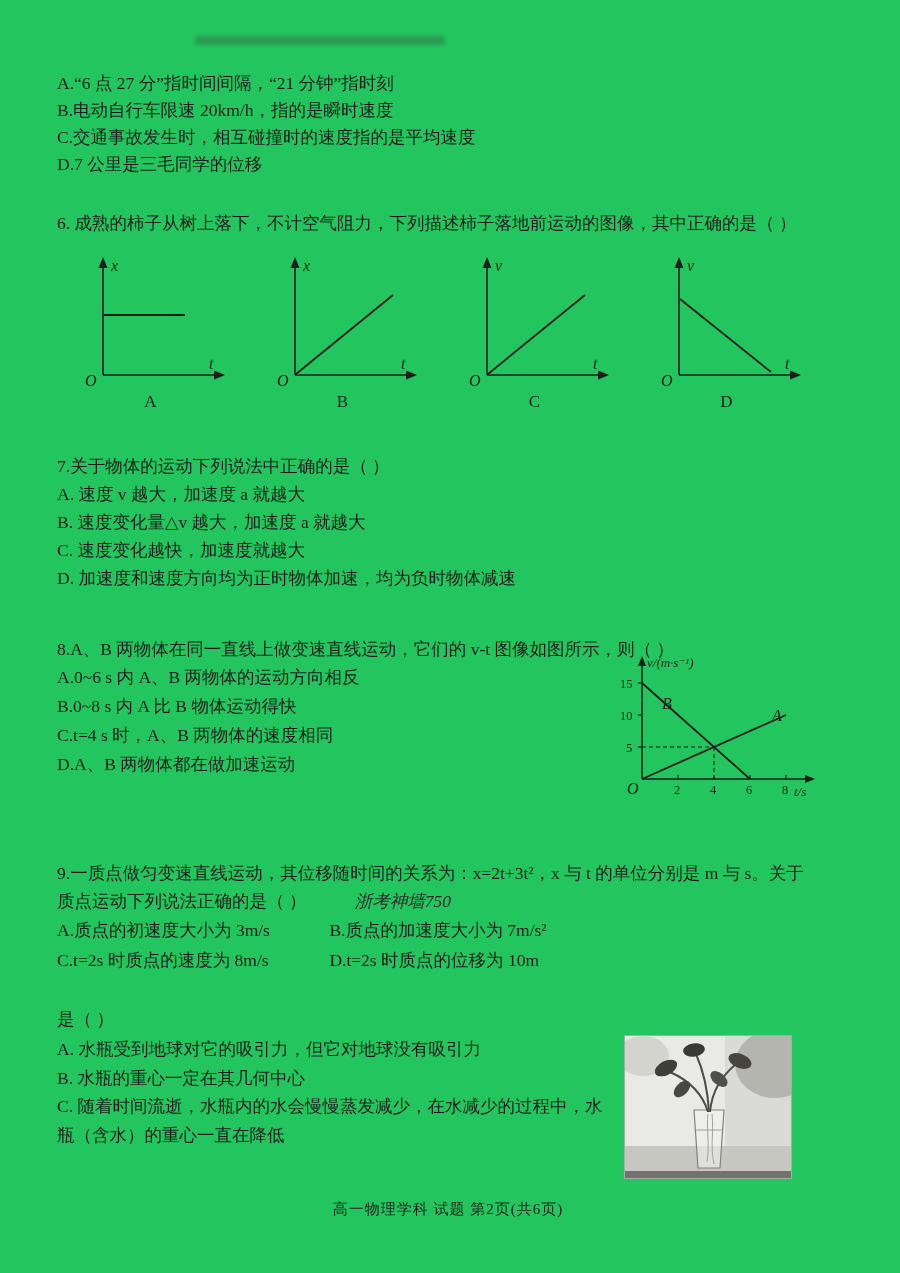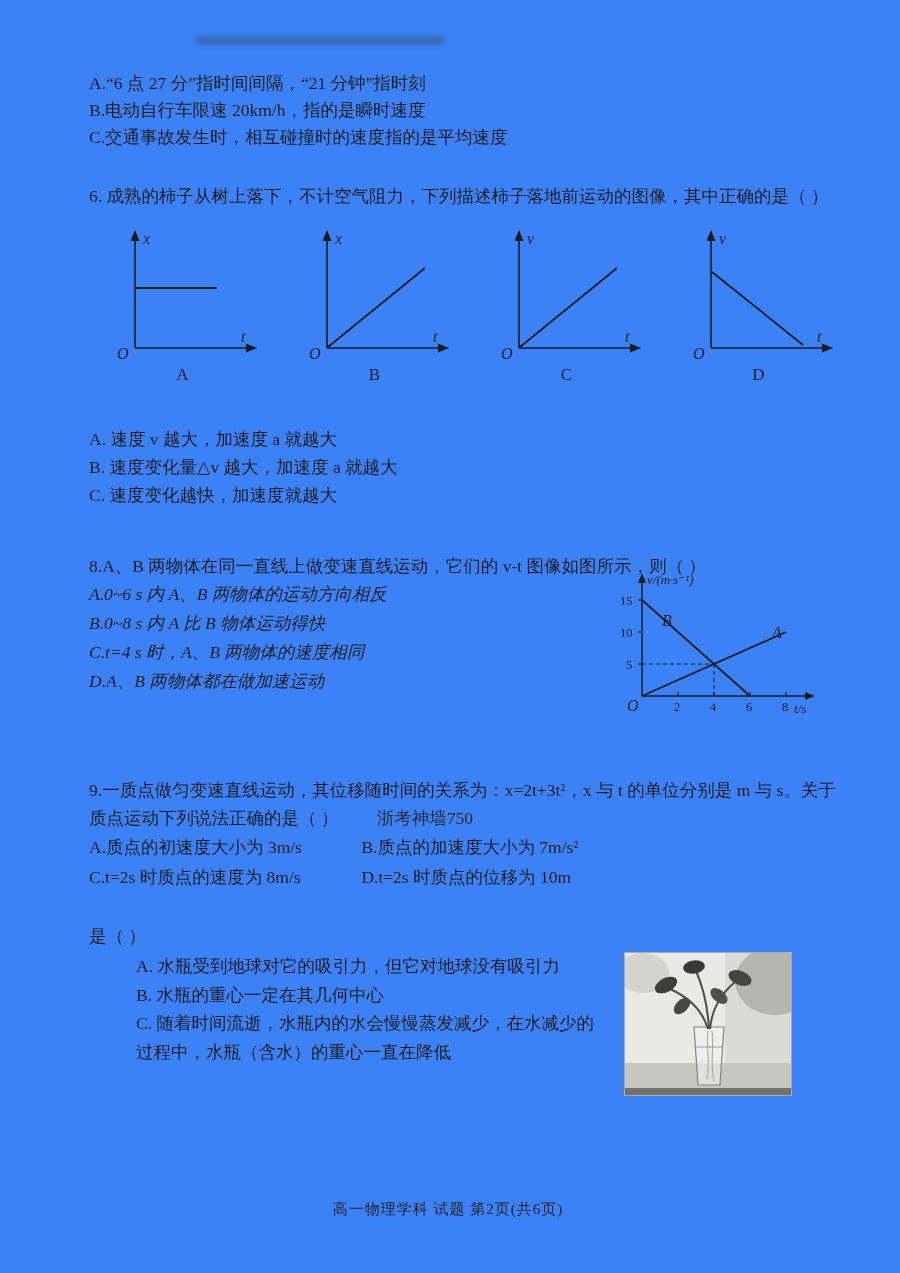--- a/index.html
+++ b/index.html
@@ -2,21 +2,21 @@
 <html><head>
 <meta charset="utf-8">
 <style>
   * { margin:0; padding:0; box-sizing:border-box; }
   html,body { background:#ffffff; }
   body {
     width:900px; height:1273px;
     color:#1d1d1d;
     font-family:"Liberation Serif","DejaVu Serif",serif;
   }
-  .page { position:relative; width:900px; height:1273px; overflow:hidden; background:#3b82f6;padding-left:32px; }
+  .page { position:relative; width:900px; height:1273px; overflow:hidden; background:#22c55e; }
   .scan-artifact {
     position:absolute; left:195px; top:36px; width:250px; height:9px;
     background:#3c3c3c; opacity:.32; filter:blur(2px); border-radius:4px;
   }
   .content { padding:70px 50px 0 57px; font-size:17.5px; }
   .line { line-height:27px; white-space:nowrap; }
   .wrap { white-space:normal; }
 
   .q6 { margin-top:32px; }
   .graphs-row { display:flex; gap:32px; margin-top:16px; margin-left:14px; }
@@ -25,32 +25,32 @@
   svg text { font-family:"Liberation Serif","DejaVu Serif",serif; fill:#1d1d1d; }
   .ax-letter { font-size:16px; font-style:italic; }
   .tick-num { font-size:12.5px; }
   .small-ital { font-size:13px; font-style:italic; }
 
   .q7 { margin-top:40px; }
   .q7 .line { line-height:28px; }
 
   .q8 { margin-top:44px; }
   .q8-body { position:relative; min-height:170px; }
-  .q8-options .line { line-height:29px;font-style:italic; }
+  .q8-options .line { line-height:29px; }
   .q8-graph { position:absolute; right:28px; top:-12px; }
 
   .q9 { margin-top:26px; }
   .q9 .line { line-height:28px; }
   .q9-row { line-height:30px; white-space:nowrap; }
   .q9-cell-left { display:inline-block; width:268px; }
-  .watermark { margin-left:34px; color:#2a2a2a; }
+  .watermark { margin-left:44px; color:#2a2a2a;font-style:italic; }
 
   .q10 { margin-top:30px; }
   .q10 .line { line-height:28px; }
-  .q10-row { display:flex; margin-top:2px;margin-left:47px; }
+  .q10-row { display:flex; margin-top:2px; }
   .q10-options { flex:1; padding-right:14px; }
   .q10-options .line { line-height:28.5px; }
   .photo { width:168px; height:144px; border:1px solid #aaa; flex:0 0 auto; margin-right:58px; }
 
   .footer {
     position:absolute; left:0; right:4px; top:1200px;
     text-align:center; font-size:15px; color:#222; letter-spacing:1px;
   }
 </style>
 </head>
@@ -58,20 +58,21 @@
 
 <div class="page">
   <div class="scan-artifact"></div>
 
   <div class="content">
 
     <div class="block">
       <div class="line">A.“6 点 27 分”指时间间隔，“21 分钟”指时刻</div>
       <div class="line">B.电动自行车限速 20km/h，指的是瞬时速度</div>
       <div class="line">C.交通事故发生时，相互碰撞时的速度指的是平均速度</div>
+      <div class="line">D.7 公里是三毛同学的位移</div>
     </div>
 
     <div class="q6">
       <div class="line">6.  成熟的柿子从树上落下，不计空气阻力，下列描述柿子落地前运动的图像，其中正确的是（      ）</div>
       <div class="graphs-row">
 
         <figure class="graph">
           <svg width="160" height="135" viewBox="0 0 160 135">
             <line x1="32" y1="122" x2="32" y2="12" stroke="#1d1d1d" stroke-width="1.6"></line>
             <polygon points="32,4 27.5,15 36.5,15" fill="#1d1d1d"></polygon>
@@ -124,23 +125,25 @@
             <text class="ax-letter" x="138" y="116">t</text>
             <text class="ax-letter" x="14" y="133">O</text>
           </svg>
           <figcaption>D</figcaption>
         </figure>
 
       </div>
     </div>
 
     <div class="q7">
+      <div class="line">7.关于物体的运动下列说法中正确的是（    ）</div>
       <div class="line">A.  速度 v 越大，加速度 a 就越大</div>
       <div class="line">B.  速度变化量△v 越大，加速度 a 就越大</div>
       <div class="line">C.  速度变化越快，加速度就越大</div>
+      <div class="line">D.  加速度和速度方向均为正时物体加速，均为负时物体减速</div>
     </div>
 
     <div class="q8">
       <div class="line">8.A、B 两物体在同一直线上做变速直线运动，它们的 v-t 图像如图所示，则（    ）</div>
       <div class="q8-body">
         <div class="q8-options">
           <div class="line">A.0~6 s 内 A、B 两物体的运动方向相反</div>
           <div class="line">B.0~8 s 内 A 比 B 物体运动得快</div>
           <div class="line">C.t=4 s 时，A、B 两物体的速度相同</div>
           <div class="line">D.A、B 两物体都在做加速运动</div>

